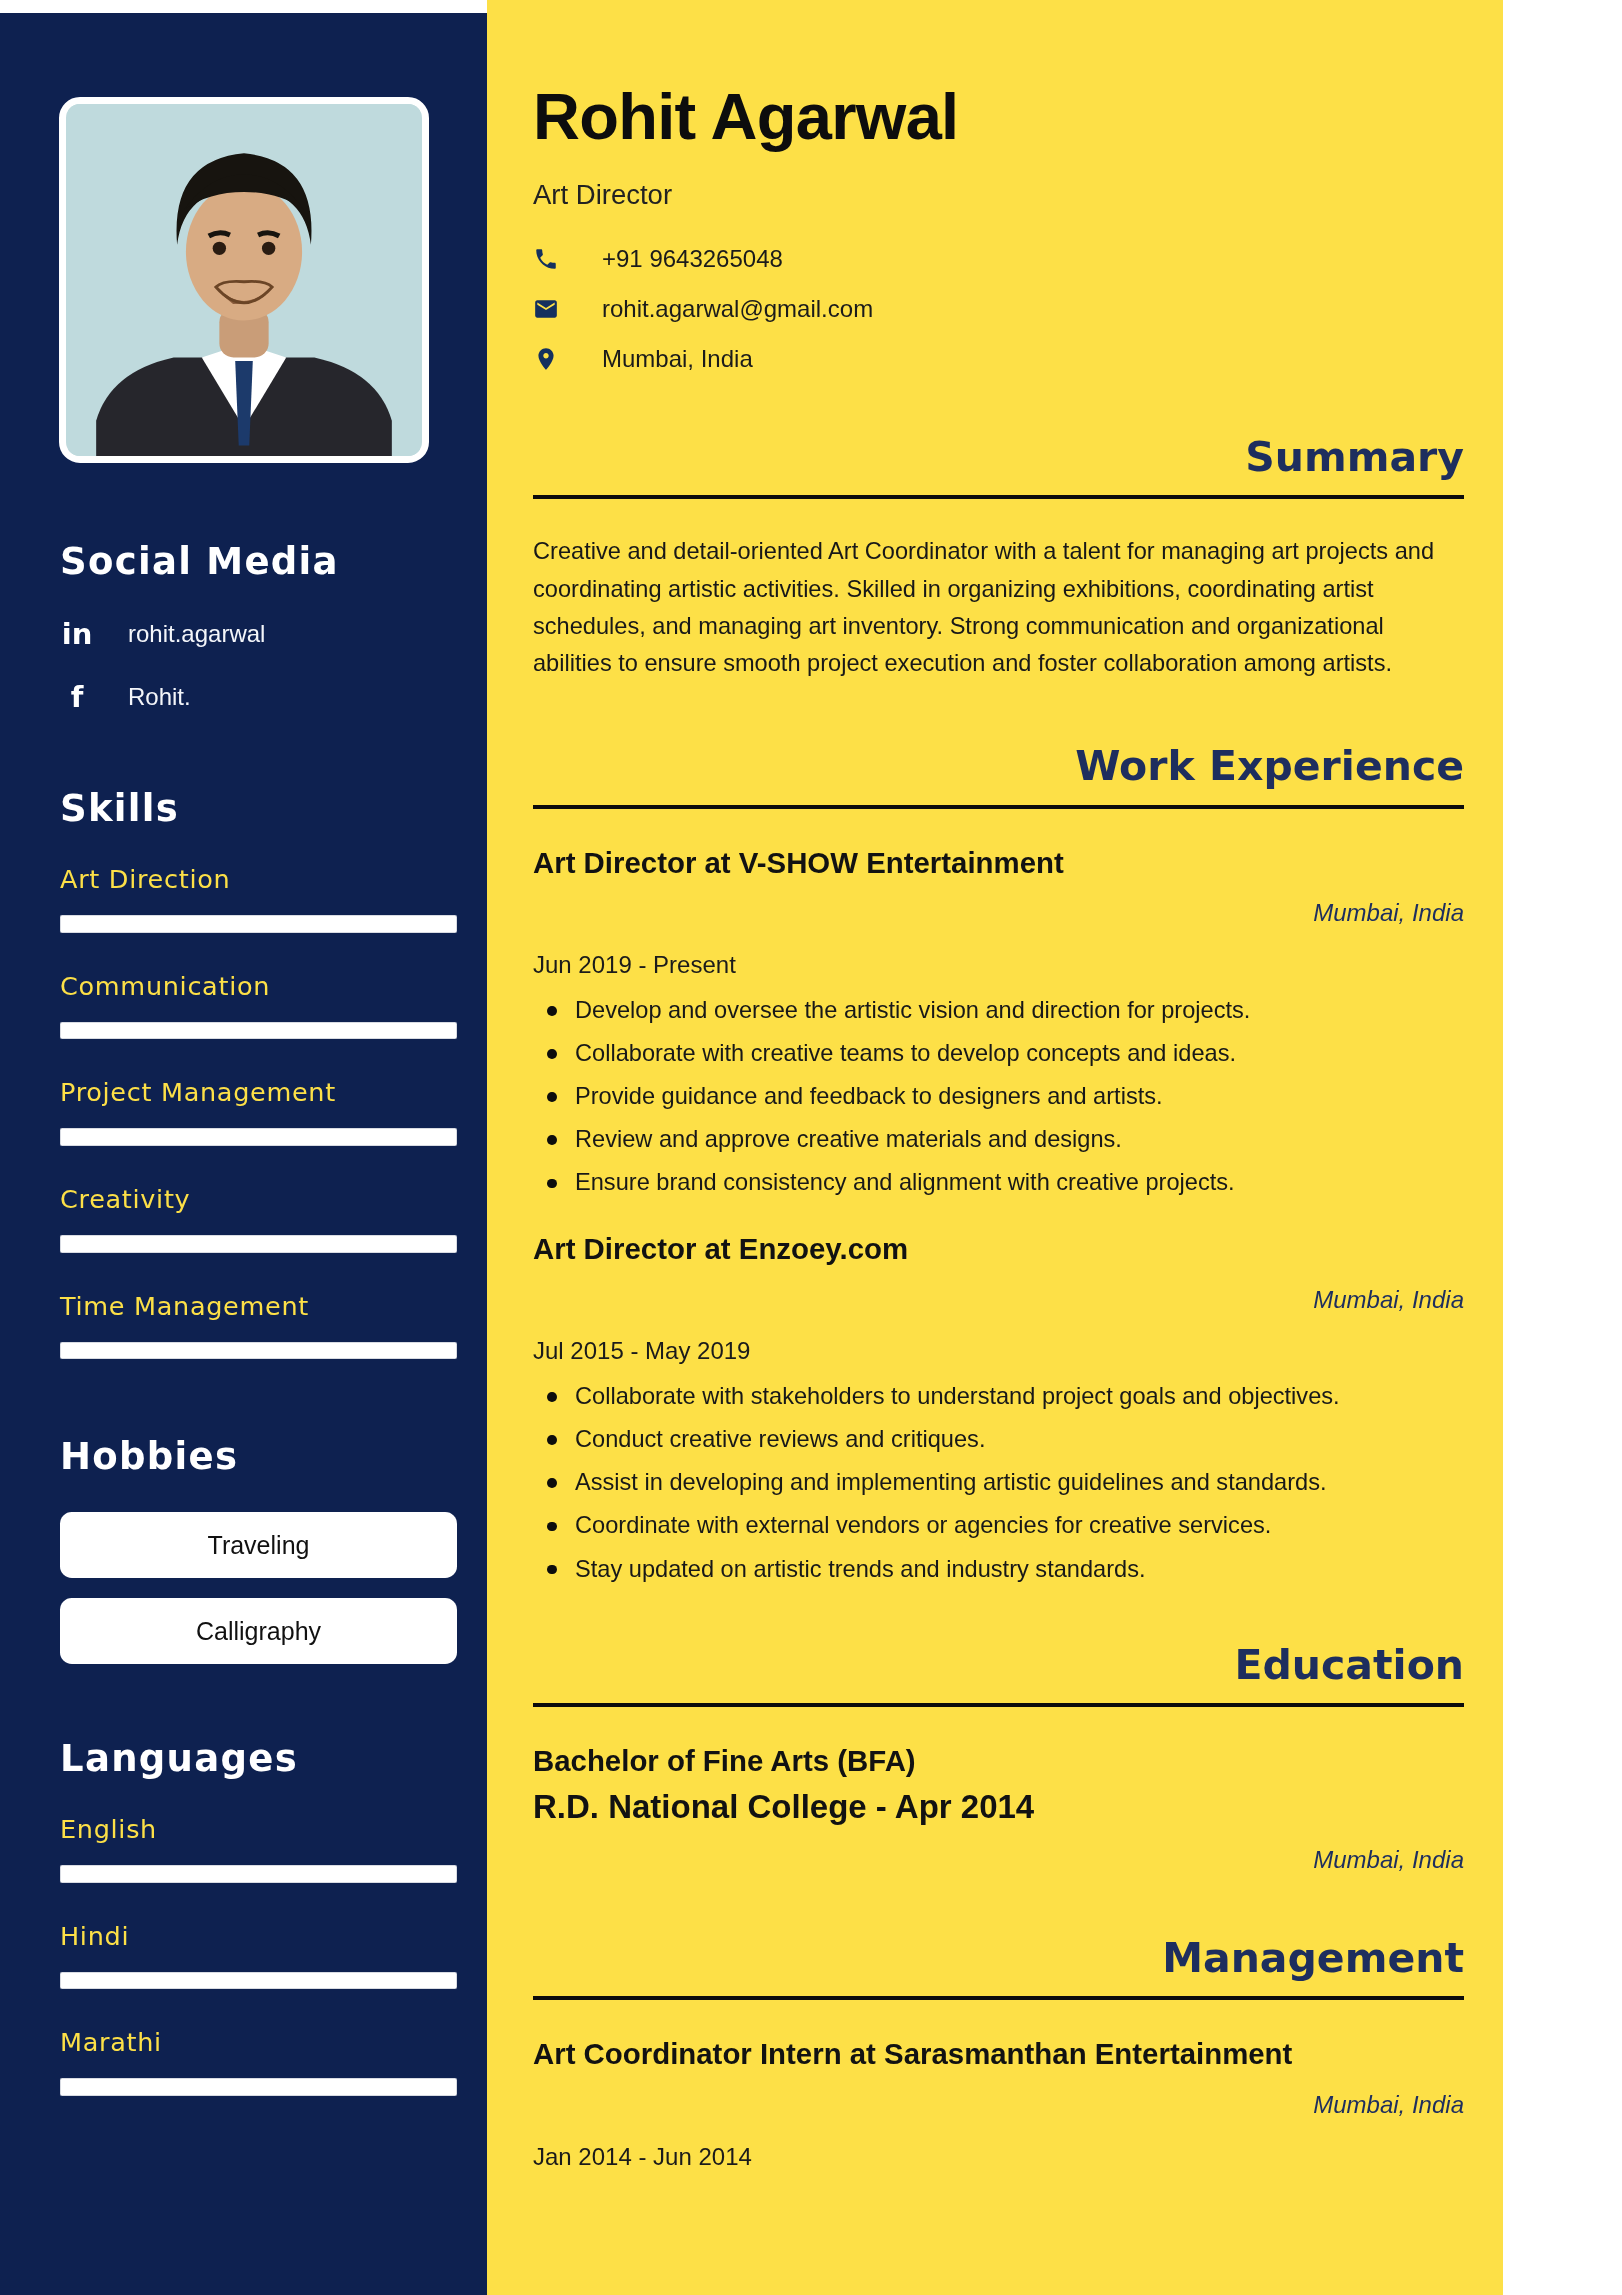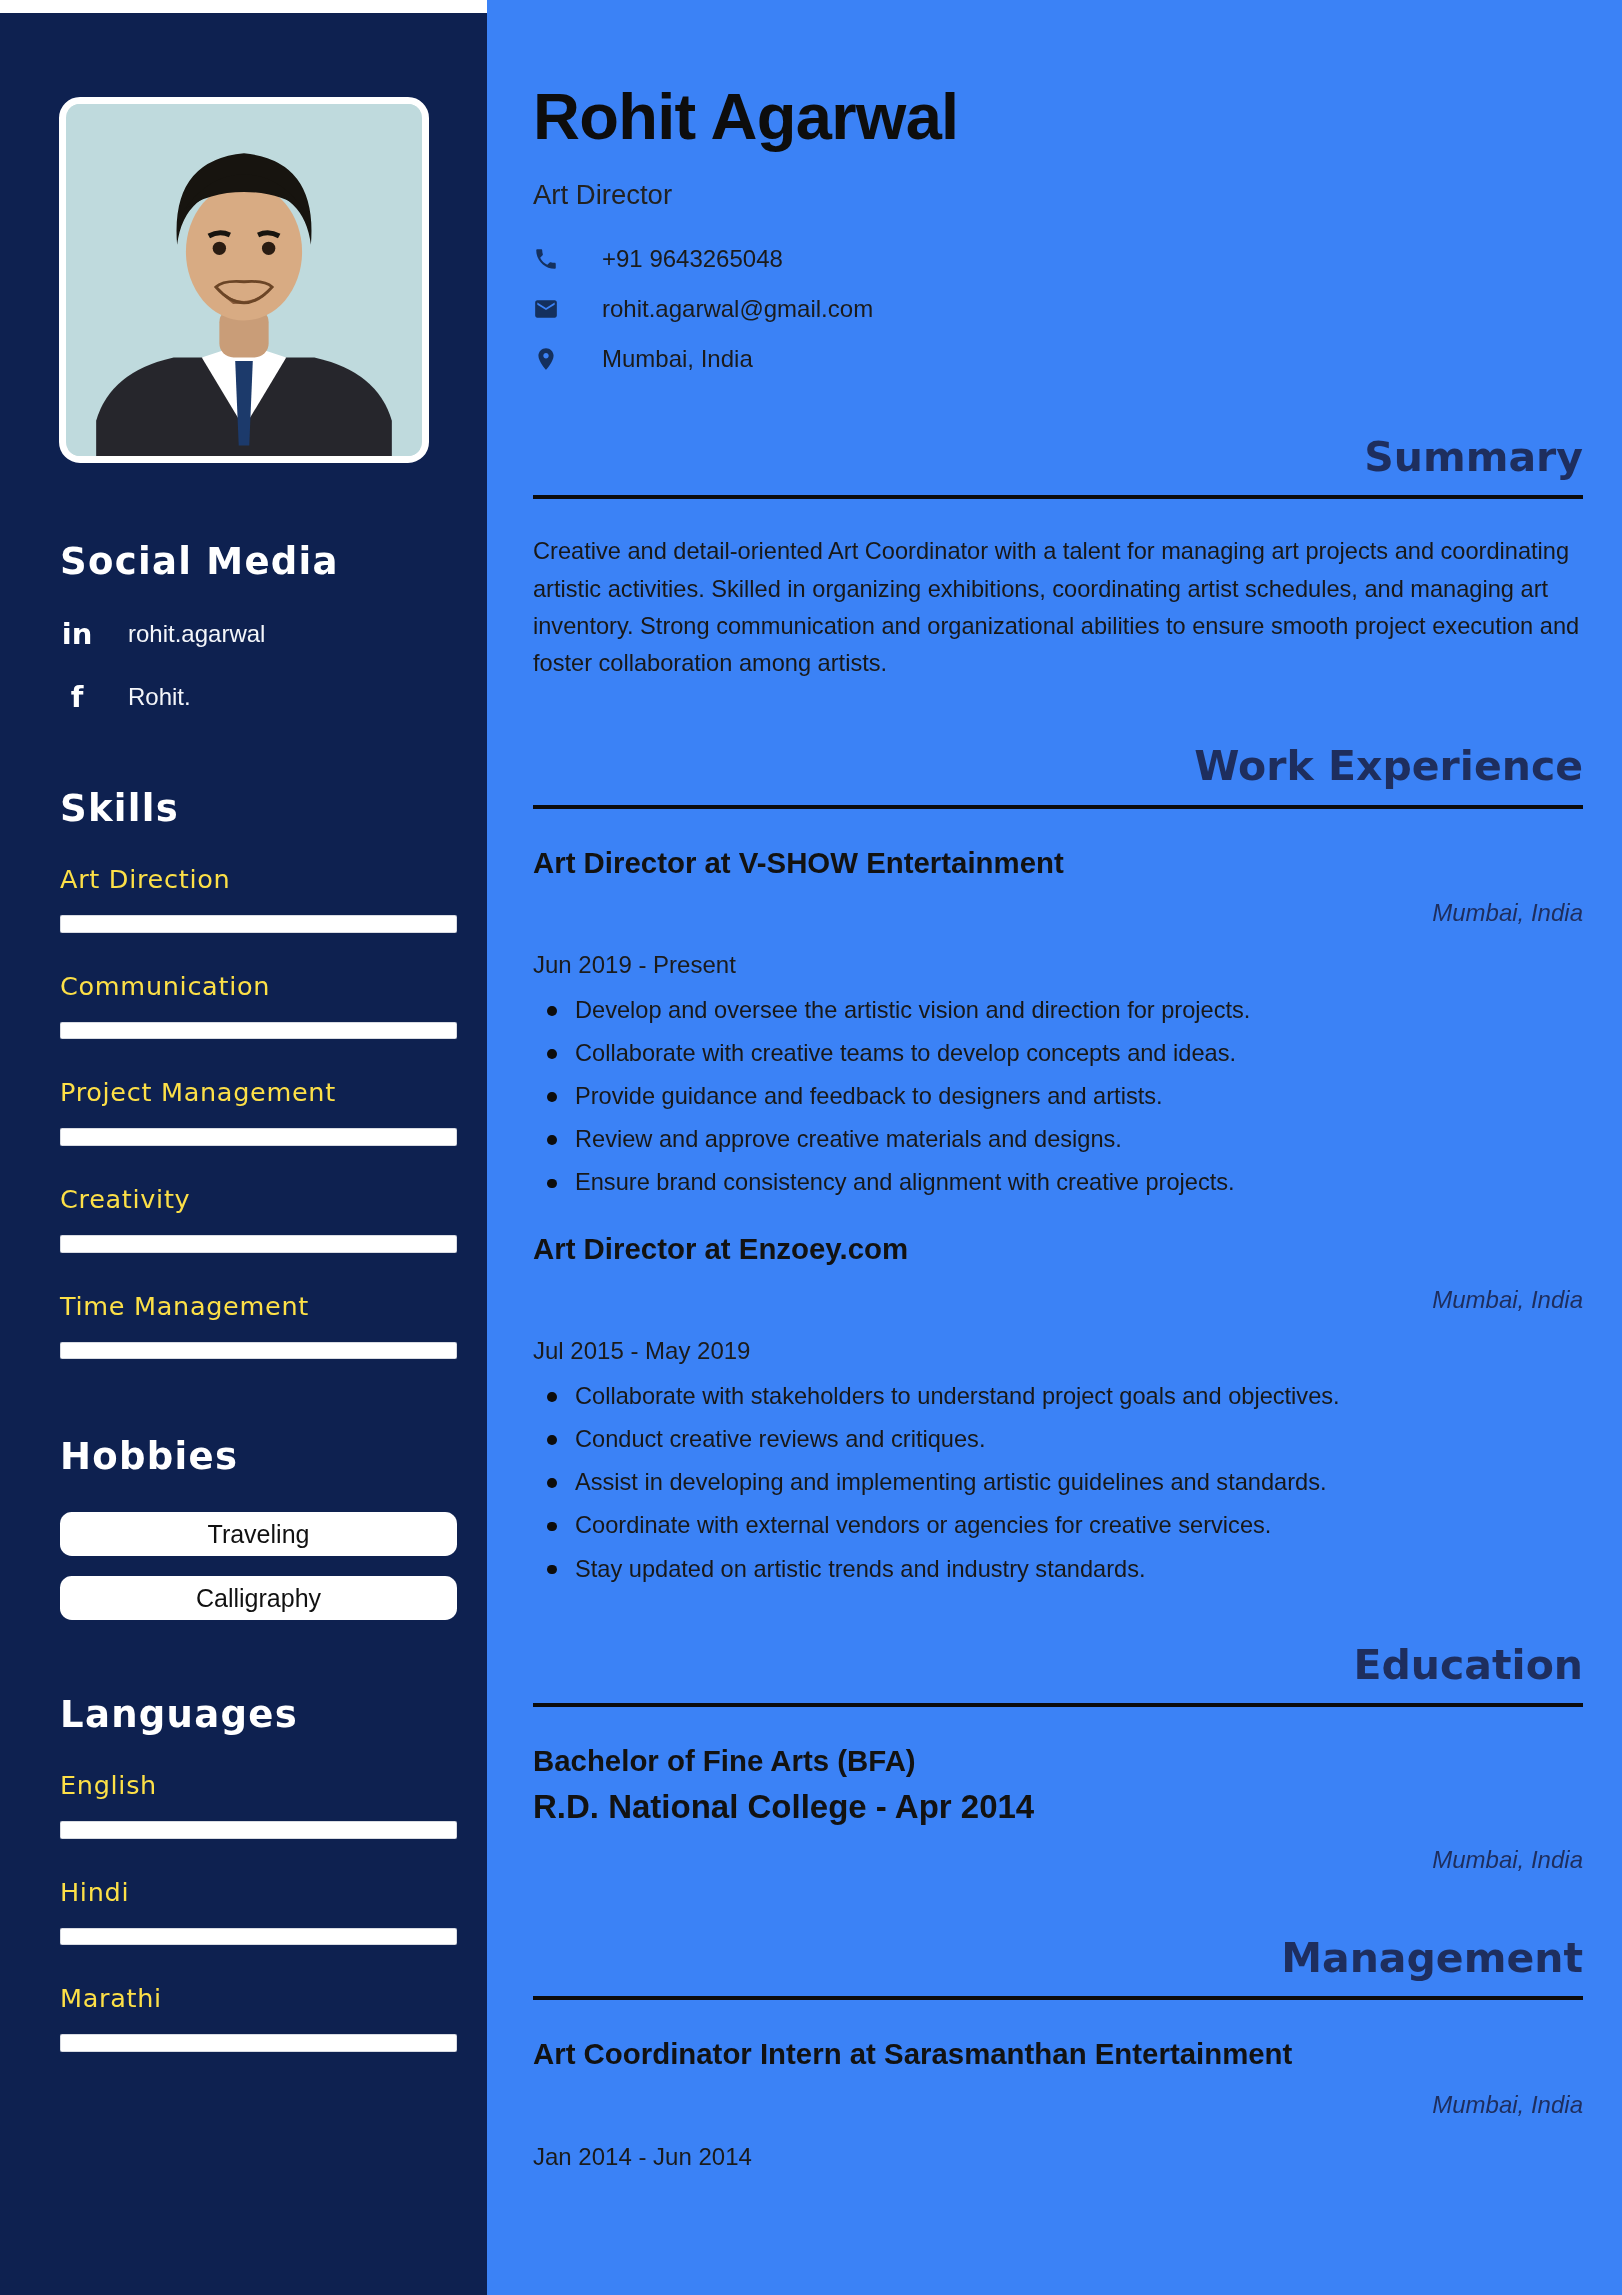--- a/index.html
+++ b/index.html
@@ -32,30 +32,30 @@
   .skills-block { margin-top:73px; }
   .meter-item { margin-bottom:38px; }
   .meter-label { font-family:"DejaVu Sans", sans-serif; font-size:25.5px; color:#fde047; letter-spacing:0.7px; margin-bottom:21px; }
   .meter-track {
     width:100%; height:17.7px; background:#0e2150;
     border:1.3px solid #d8dbe2; border-radius:1.3px; overflow:hidden;
   }
   .meter-fill { height:100%; background:#ffffff; }
   .hobbies-block { margin-top:76px; }
   .hobby-pill {
-    background:#ffffff; color:#111111; border-radius:11.8px; height:44px;
+    background:#ffffff; color:#111111; border-radius:11.8px; height:66px;
     display:flex; align-items:center; justify-content:center;
     font-size:25px; margin-bottom:19.6px;
   }
   .languages-block { margin-top:73px; }
 
   
   .main {
-    position:absolute; left:487px; top:0; width:1135px; height:2295px;
-    padding:79px 39px 8px 46px; background:#3b82f6;
+    position:absolute; left:487px; top:0; width:1016px; height:2295px;
+    padding:79px 39px 8px 46px; background:#fde047;
   }
   .person-name {
     font-weight:bold; font-size:65px; color:#0d0d0d; letter-spacing:-0.7px;
     font-family:"Liberation Sans", sans-serif;
   }
   .person-title { font-size:27.5px; color:#222222; margin-top:25px; }
   .contact-list { margin-top:34px; }
   .contact-row { display:flex; align-items:center; gap:43px; margin-top:22px; }
   .contact-row:first-child { margin-top:0; }
   .contact-icon { width:26px; height:26px; flex:0 0 auto; }

